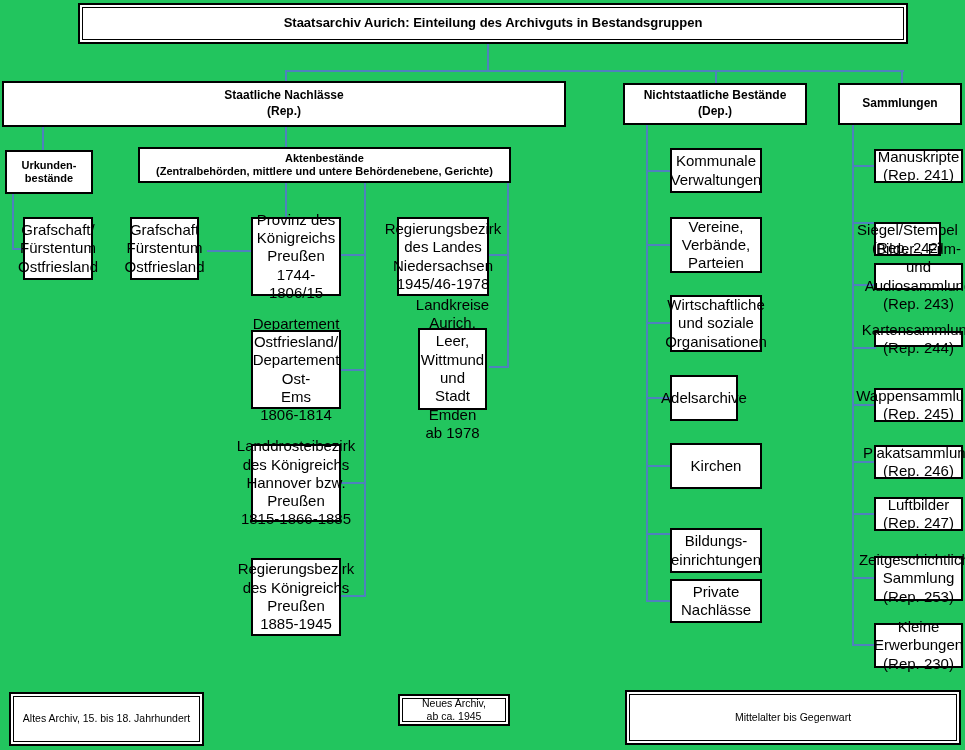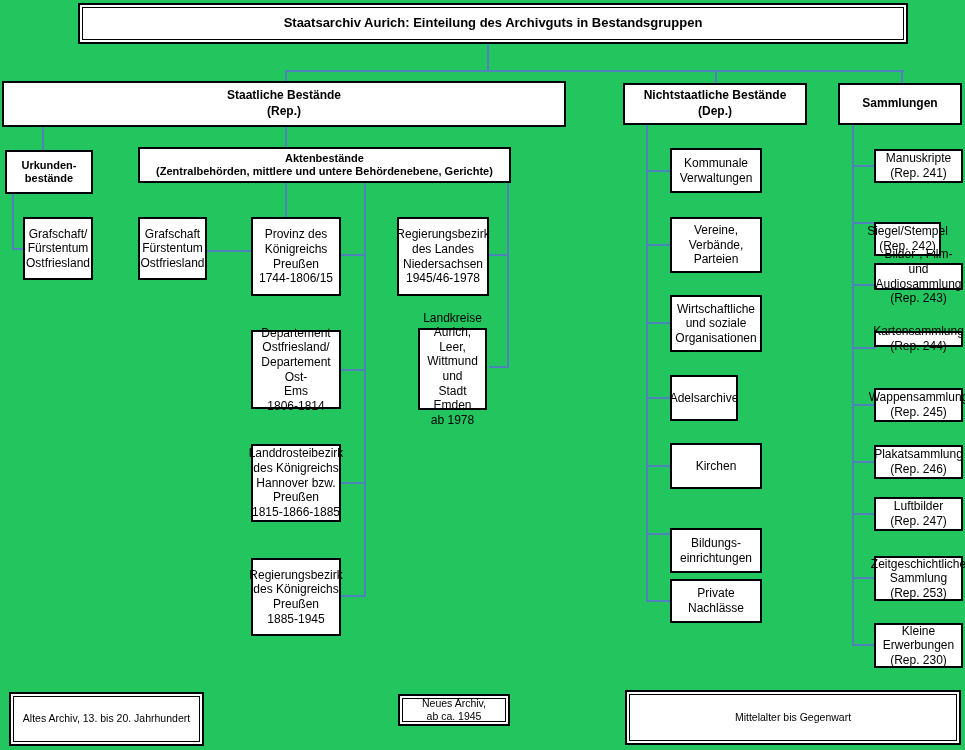--- a/index.html
+++ b/index.html
@@ -6,21 +6,21 @@
   html,body { background:#ffffff; }
   body { font-family:"Liberation Sans","DejaVu Sans",sans-serif; color:#000; }
   .canvas { position:relative; width:965px; height:750px; background:#22c55e; overflow:hidden; }
 
   .cn { position:absolute; background:var(--connector,#4f81bd); }
 
   .node {
     position:absolute; background:#fff; border:2px solid #000;
     display:flex; align-items:center; justify-content:center;
     text-align:center; white-space:pre-line;
-    font-size:12px; line-height:1.22; padding:1px;
+    font-size:15px; line-height:1.22; padding:1px;
   }
   .bold { font-weight:bold; }
   .hdr  { font-size:12px; font-weight:bold; line-height:1.3; }
 
   .dbl {
     position:absolute; background:#fff; border:2px solid #000; padding:2px;
   }
   .dbl .inner {
     border:1px solid #000; width:100%; height:100%;
     display:flex; align-items:center; justify-content:center;
@@ -75,35 +75,35 @@
   <div class="cn" style="left:852px;top:404px;width:24px;height:2px"></div>
   <div class="cn" style="left:852px;top:461px;width:24px;height:2px"></div>
   <div class="cn" style="left:852px;top:513px;width:24px;height:2px"></div>
   <div class="cn" style="left:852px;top:577px;width:24px;height:2px"></div>
   <div class="cn" style="left:852px;top:644px;width:24px;height:2px"></div>
 
   <div class="dbl" style="left:78px;top:3px;width:830px;height:41px">
     <div class="inner title-text">Staatsarchiv Aurich: Einteilung des Archivguts in Bestandsgruppen</div>
   </div>
 
-  <div class="node hdr" style="left:2px;top:81px;width:564px;height:46px">Staatliche Bestände
+  <div class="node hdr" style="left:2px;top:81px;width:564px;height:46px">Staatliche Nachlässe
 (Rep.)</div>
   <div class="node hdr" style="left:623px;top:83px;width:184px;height:42px">Nichtstaatliche Bestände
 (Dep.)</div>
   <div class="node hdr" style="left:838px;top:83px;width:124px;height:42px">Sammlungen</div>
 
   <div class="node bold" style="left:5px;top:150px;width:88px;height:44px;font-size:11px">Urkunden-
 bestände</div>
   <div class="node bold" style="left:138px;top:147px;width:373px;height:36px;font-size:11px">Aktenbestände
 (Zentralbehörden, mittlere und untere Behördenebene, Gerichte)</div>
 
   <div class="node" style="left:23px;top:217px;width:70px;height:63px">Grafschaft/
 Fürstentum
 Ostfriesland</div>
-  <div class="node" style="left:138px;top:217px;width:69px;height:63px">Grafschaft
+  <div class="node" style="left:130px;top:217px;width:69px;height:63px">Grafschaft
 Fürstentum
 Ostfriesland</div>
 
   <div class="node" style="left:251px;top:217px;width:90px;height:79px">Provinz des
 Königreichs
 Preußen
 1744-1806/15</div>
   <div class="node" style="left:251px;top:330px;width:90px;height:79px">Departement
 Ostfriesland/
 Departement Ost-
@@ -159,21 +159,21 @@
   <div class="node" style="left:874px;top:497px;width:89px;height:34px">Luftbilder
 (Rep. 247)</div>
   <div class="node" style="left:874px;top:556px;width:89px;height:45px">Zeitgeschichtliche
 Sammlung
 (Rep. 253)</div>
   <div class="node" style="left:874px;top:623px;width:89px;height:45px">Kleine
 Erwerbungen
 (Rep. 230)</div>
 
   <div class="dbl" style="left:9px;top:692px;width:195px;height:54px">
-    <div class="inner">Altes Archiv, 13. bis 20. Jahrhundert</div>
+    <div class="inner">Altes Archiv, 15. bis 18. Jahrhundert</div>
   </div>
   <div class="dbl" style="left:398px;top:694px;width:112px;height:32px">
     <div class="inner">Neues Archiv,
 ab ca. 1945</div>
   </div>
   <div class="dbl" style="left:625px;top:690px;width:336px;height:55px">
     <div class="inner">Mittelalter bis Gegenwart</div>
   </div>
 
 </div>

